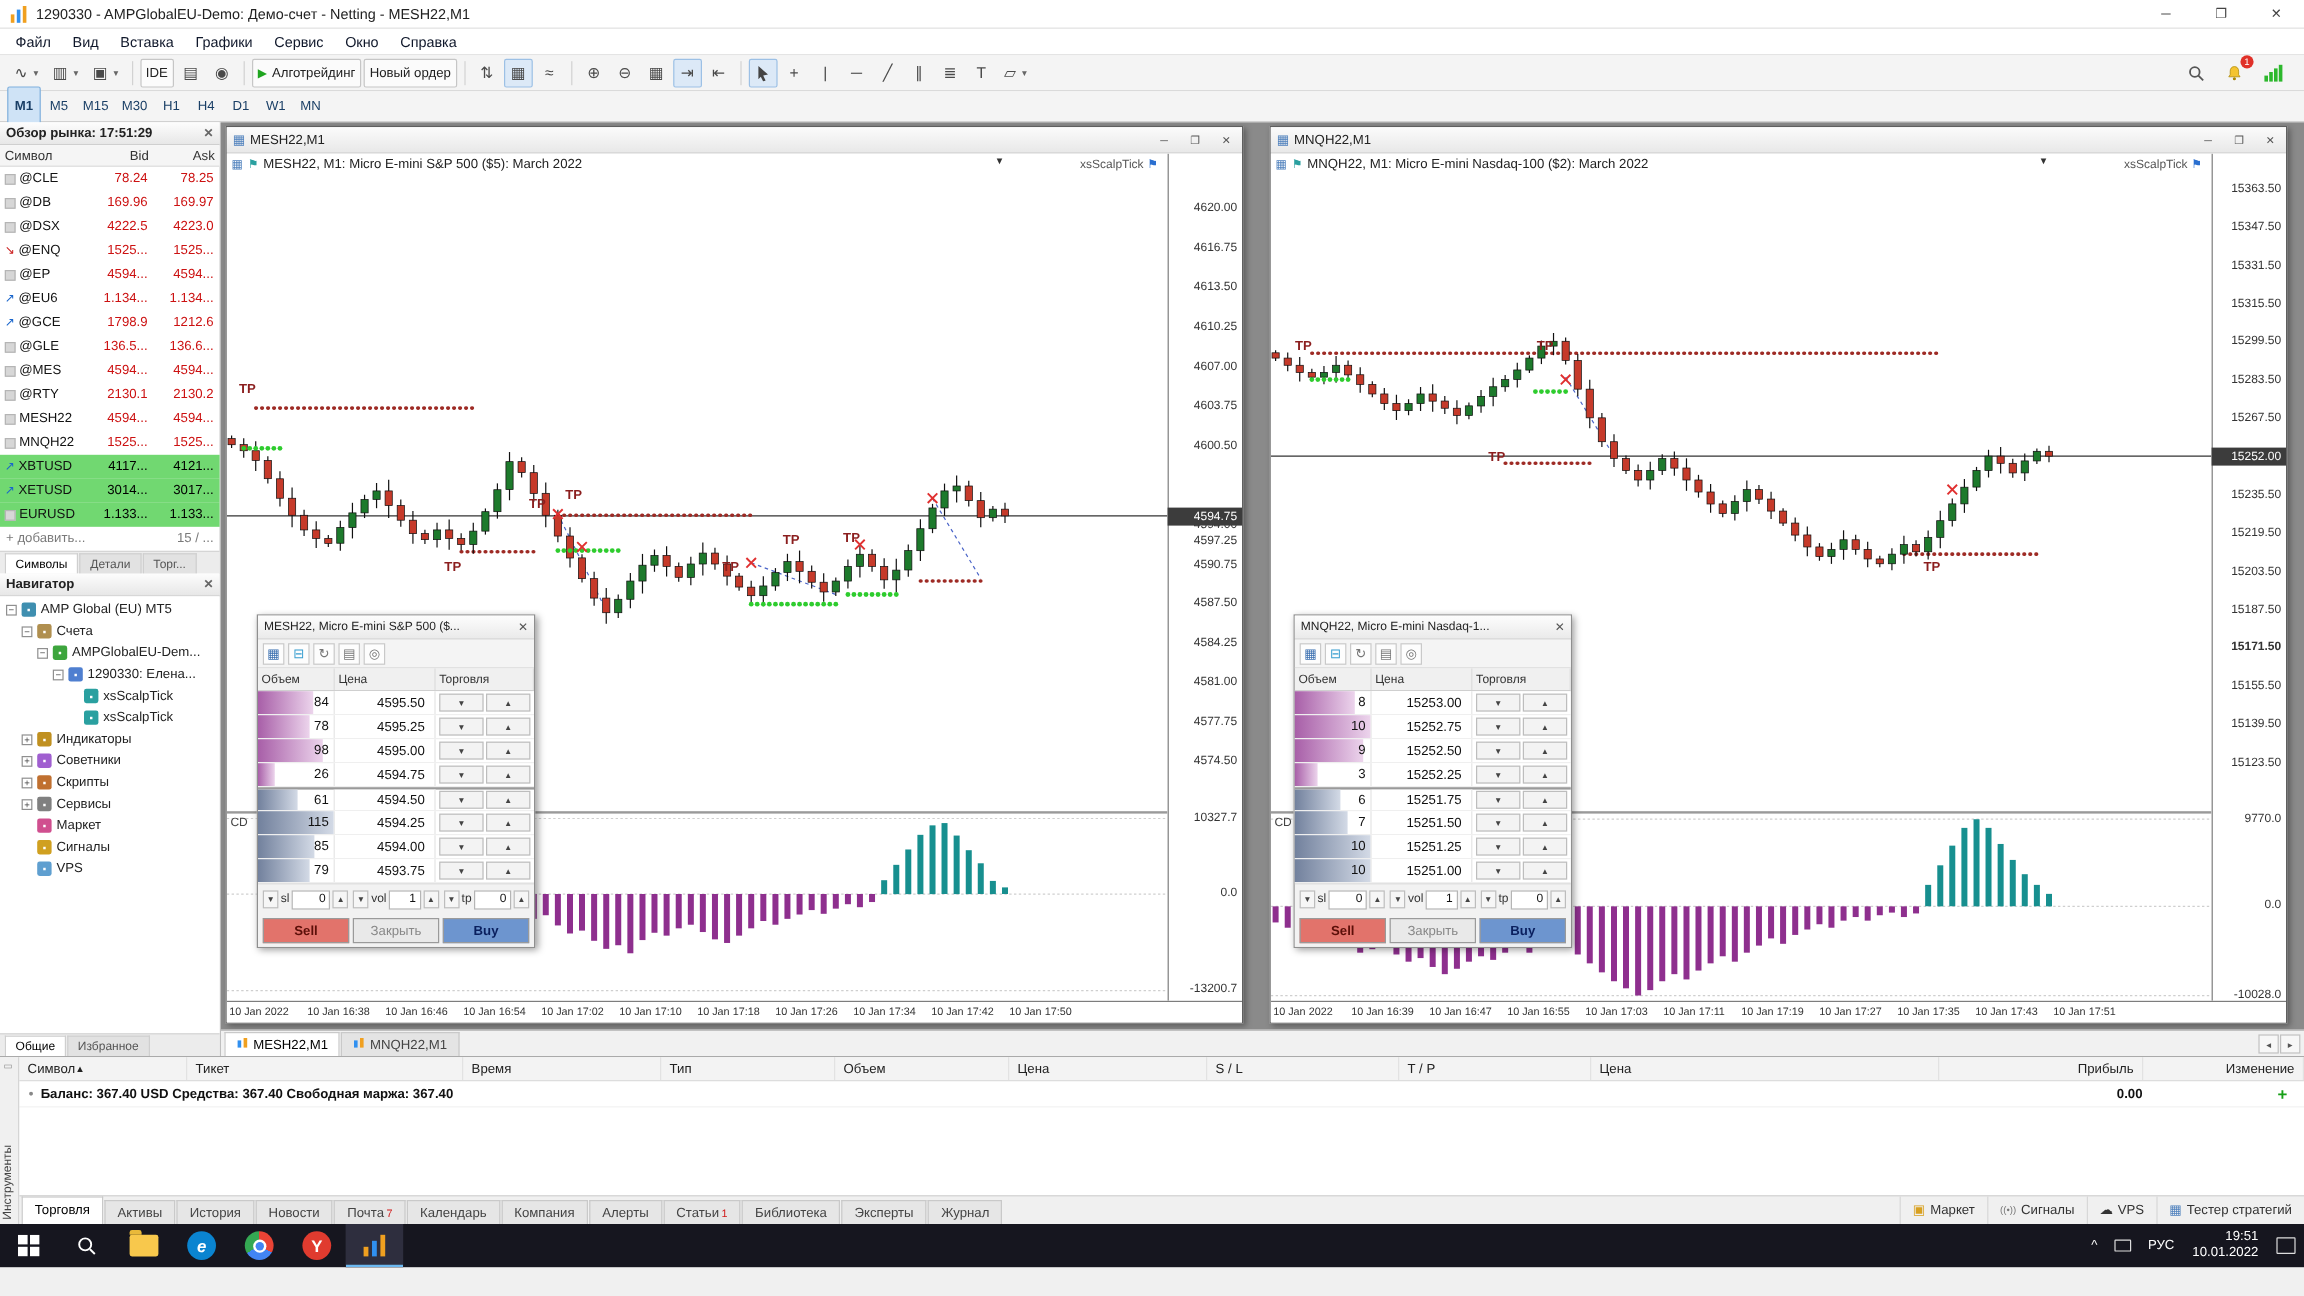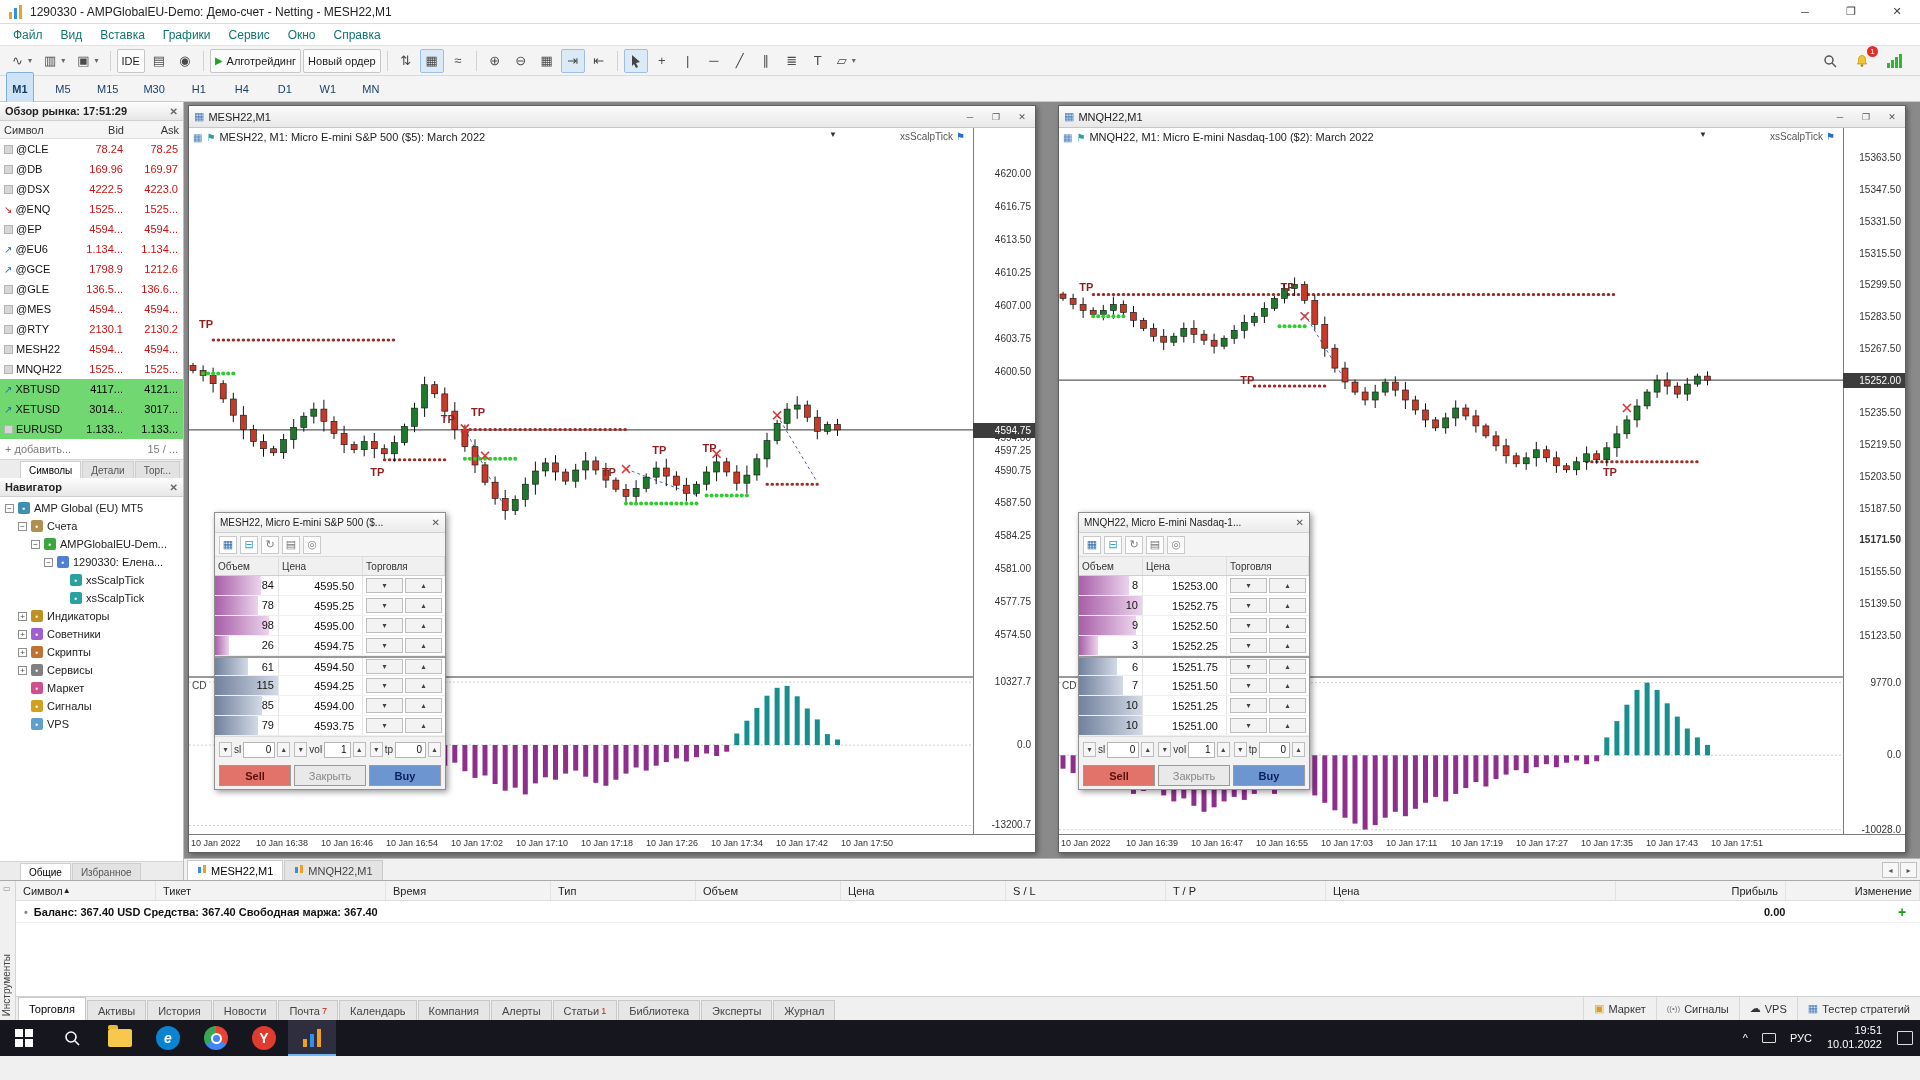--- a/index.html
+++ b/index.html
@@ -5,55 +5,55 @@
 *{margin:0;padding:0;box-sizing:border-box;font-family:"Liberation Sans",sans-serif;}
 html,body{width:1920px;height:1080px;overflow:hidden;}
 body{background:#f0f0f0;font-size:11px;color:#111;}
 
 .titlebar{height:24px;background:#fff;display:flex;align-items:center;border-bottom:1px solid #dcdcdc;}
 .app-logo{width:16px;height:16px;margin:0 6px 0 8px;display:inline-flex;}
 .titlebar .title{font-size:12px;color:#222;}
 .win-controls{margin-left:auto;display:flex;height:100%;}
 .win-btn{width:46px;display:flex;align-items:center;justify-content:center;font-size:11px;color:#444;}
 .menubar{height:22px;background:#fff;display:flex;align-items:center;border-bottom:1px solid #e4e4e4;padding-left:4px;}
-.menu-item{padding:3px 9px;font-size:12px;color:#0f766e;cursor:default;}
+.menu-item{padding:3px 9px;font-size:12px;color:#0f172a;cursor:default;}
 .toolbar{height:30px;background:#f4f4f4;display:flex;align-items:center;border-bottom:1px solid #dadada;padding:0 6px;}
 .toolbar-left{display:flex;align-items:center;flex:1;}
 .toolbar-right{display:flex;align-items:center;gap:6px;margin-right:6px;}
 .tbtn{height:24px;min-width:24px;display:inline-flex;align-items:center;justify-content:center;gap:4px;border:1px solid transparent;border-radius:2px;margin:0 1px;padding:0 4px;font-size:13px;color:#4a4a4a;}
 .tbtn.boxed{border-color:#c6c6c6;background:#fbfbfb;font-size:11px;color:#222;}
 .tbtn.active{background:#dce9f7;border-color:#9cc0e5;}
 .tbtn .dd{font-size:8px;color:#666;margin-left:1px;}
 .tsep{width:1px;height:20px;background:#d2d2d2;margin:0 5px;}
 .badge{position:relative;}
 .badge .bdg{position:absolute;top:-4px;right:-5px;background:#e03028;color:#fff;font-size:8px;width:11px;height:11px;border-radius:50%;display:flex;align-items:center;justify-content:center;}
 .conn-bars{display:inline-flex;align-items:flex-end;gap:1px;height:14px;}
 .conn-bars i{width:3px;background:#2db82d;display:block;}
 .tfbar{height:26px;background:#f4f4f4;display:flex;align-items:center;border-bottom:1px solid #c9c9c9;padding-left:6px;}
-.tf-btn{min-width:28px;height:33px;display:inline-flex;align-items:center;justify-content:center;font-size:11px;color:#1a3f66;border:1px solid transparent;border-radius:2px;margin-right:15px;padding:0 4px;}
+.tf-btn{min-width:28px;height:33px;display:inline-flex;align-items:center;justify-content:center;font-size:11px;color:#1a3f66;border:1px solid transparent;border-radius:2px;margin-right:1px;padding:0 4px;}
 .tf-btn.active{background:#cfe3f6;border-color:#7fb0dd;font-weight:bold;}
 
 .main{display:flex;height:778px;}
 .left-panel{width:184px;border-right:1px solid #bdbdbd;display:flex;flex-direction:column;background:#fff;}
 .panel-header{height:19px;background:linear-gradient(#fdfdfd,#e7e7e7);border-bottom:1px solid #cfcfcf;display:flex;align-items:center;padding:0 5px;font-weight:bold;font-size:11px;color:#222;flex:0 0 auto;justify-content:center;}
 .ph-close{margin-left:auto;color:#666;font-size:10px;}
 .mw-colhead{display:flex;height:18px;background:#f5f5f5;border-bottom:1px solid #ddd;align-items:center;flex:0 0 auto;}
 .mw-colhead .c{padding:0 4px;color:#333;}
 .mw-rows{flex:0 0 auto;}
 .mw-row{display:flex;height:20px;align-items:center;font-size:11px;}
 .mw-row .sym{flex:1;display:flex;align-items:center;gap:3px;padding-left:4px;color:#111;}
 .mw-row .num{width:55px;text-align:right;padding-right:5px;color:#cc1111;}
 .mw-row.hl{background:#71d871;}
 .mw-row.hl .num{color:#000;}
 .dir-up{color:#1a66cc;font-size:10px;}
 .dir-down{color:#cc2222;font-size:10px;}
 .sym-ico{width:9px;height:9px;background:#d7d7d7;border:1px solid #b5b5b5;display:inline-block;}
 .mw-add{display:flex;height:20px;align-items:center;color:#7a7a7a;padding:0 5px;}
 .mw-add .cnt{margin-left:auto;}
-.mw-tabs,.left-tabs{height:19px;background:#ececec;display:flex;align-items:flex-end;border-top:1px solid #d5d5d5;padding-left:20px;flex:0 0 auto;}
+.mw-tabs,.left-tabs{height:19px;background:#ececec;display:flex;align-items:flex-end;border-top:1px solid #d5d5d5;padding-left:4px;flex:0 0 auto;}
 .small-tab{height:17px;padding:0 8px;display:flex;align-items:center;font-size:10px;color:#555;border:1px solid #cfcfcf;border-bottom:none;background:#e2e2e2;margin-right:1px;}
 .small-tab.active{background:#fff;color:#000;}
 .navigator{flex:1;display:flex;flex-direction:column;min-height:0;}
 .nav-tree{flex:1;background:#fff;padding-top:2px;overflow:hidden;}
 .nav-row{height:18px;display:flex;align-items:center;gap:4px;font-size:11px;color:#222;}
 .exp{width:9px;height:9px;border:1px solid #8f8f8f;background:#fff;font-size:8px;line-height:7px;text-align:center;color:#444;flex:0 0 auto;}
 .nav-ico{width:12px;height:12px;border-radius:2px;flex:0 0 auto;display:flex;align-items:center;justify-content:center;color:#fff;font-size:8px;}
 
 .mdi{flex:1;background:#8a8a8a;position:relative;overflow:hidden;}
 .chart-window{position:absolute;width:848px;height:748px;background:#fff;border:1px solid #5f5f5f;box-shadow:2px 2px 5px rgba(0,0,0,.35);display:flex;flex-direction:column;}

